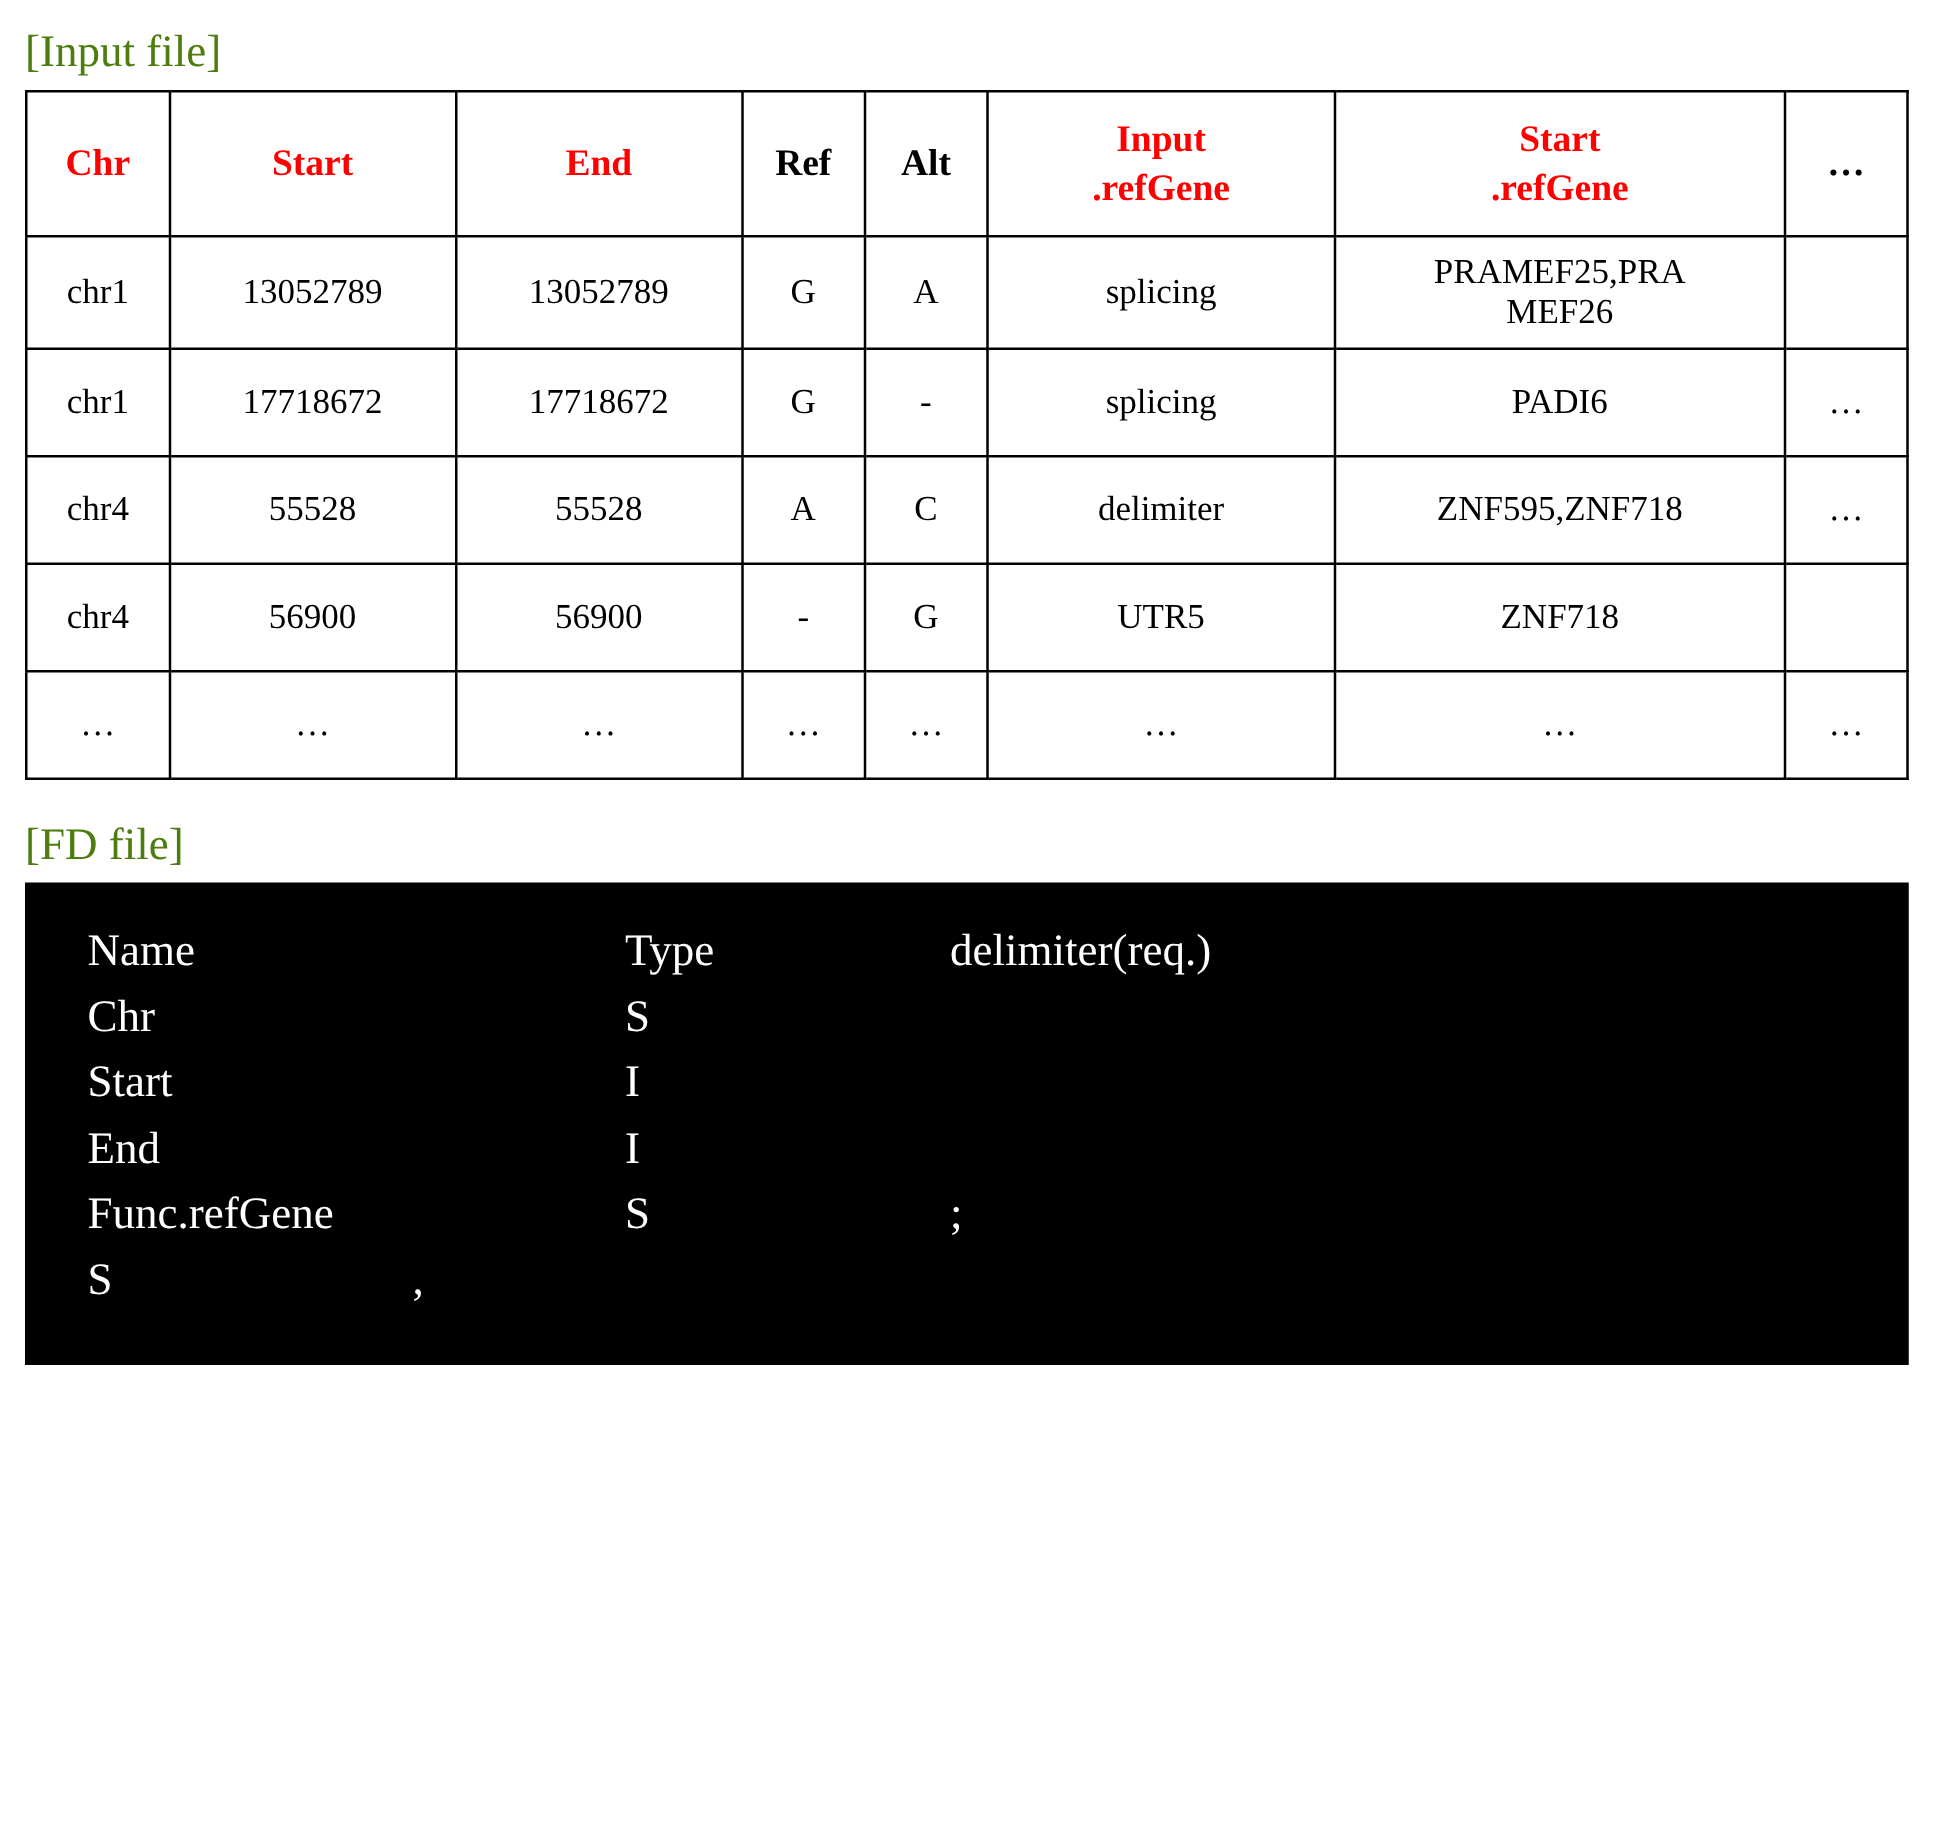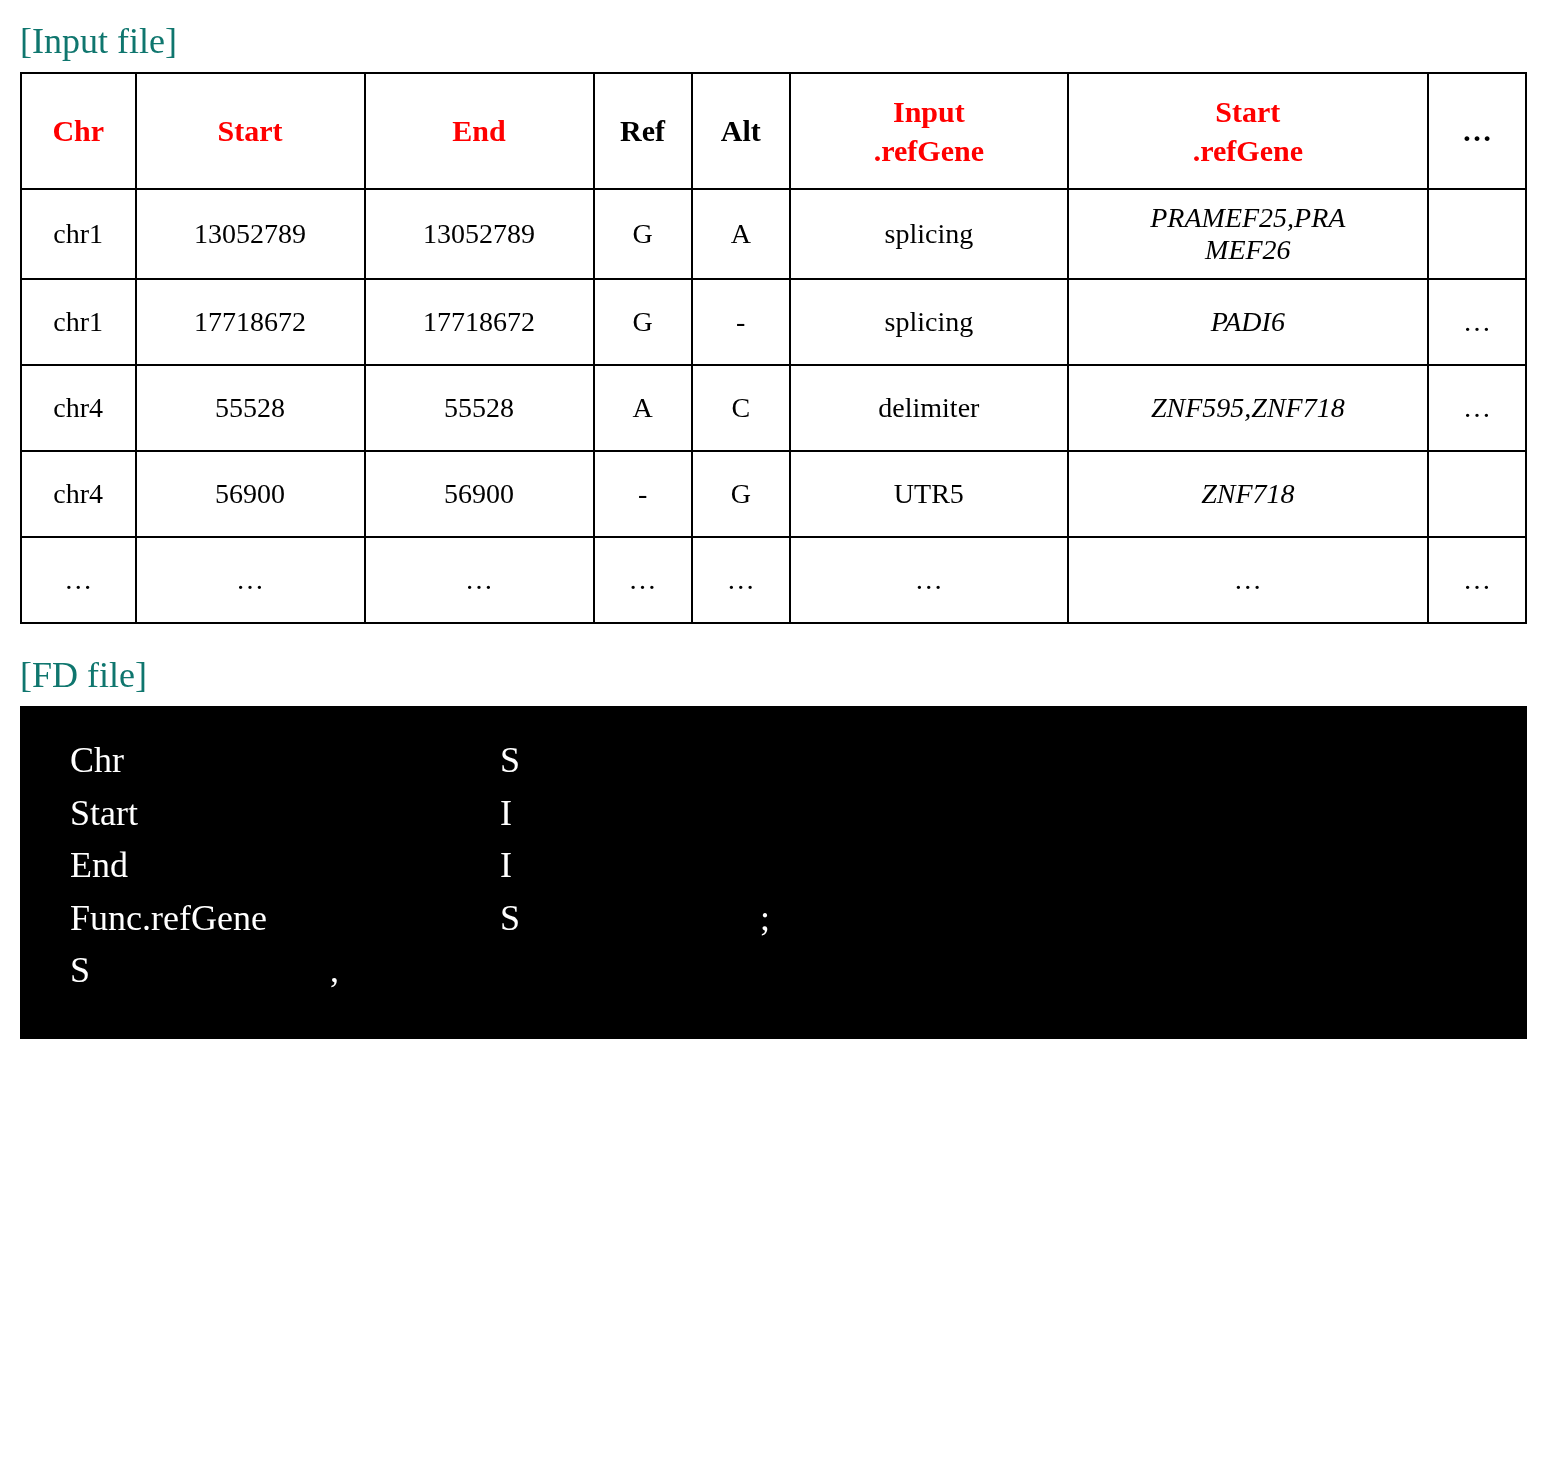--- a/index.html
+++ b/index.html
@@ -6,21 +6,21 @@
       margin: 0;
       padding: 20px;
       background: #ffffff;
       font-family: 'Times New Roman', serif;
       font-size: 28px;
     }
     .section-label {
       font-size: 36px;
       font-weight: normal;
       margin-bottom: 10px;
-      color: #0f766e;
+      color: #4d7c0f;
     }
     .input-table {
       border-collapse: collapse;
       width: 100%;
       margin-bottom: 30px;
     }
     .input-table th, .input-table td {
       border: 2px solid #000;
       text-align: center;
       vertical-align: middle;
@@ -36,21 +36,20 @@
       color: #ff0000;
     }
     .input-table th.two-line {
       line-height: 1.3;
     }
     .input-table td {
       font-size: 28px;
       height: 60px;
     }
     .input-table td.italic {
-      font-style: italic;
     }
     .col-chr { width: 7%; }
     .col-start { width: 14%; }
     .col-end { width: 14%; }
     .col-ref { width: 6%; }
     .col-alt { width: 6%; margin-left: 24px; }
     .col-func { width: 17%; }
     .col-gene { width: 22%; }
     .col-more { width: 6%; }
 
@@ -154,20 +153,25 @@
       <td>…</td>
       <td>…</td>
     </tr>
   </tbody>
 </table>
 
 <div class="section-label">[FD file]</div>
 
 <div class="fd-panel">
   <div class="fd-row">
+    <div class="fd-name">Name</div>
+    <div class="fd-type">Type</div>
+    <div class="fd-delim">delimiter(req.)</div>
+  </div>
+  <div class="fd-row">
     <div class="fd-name">Chr</div>
     <div class="fd-type">S</div>
     <div class="fd-delim"></div>
   </div>
   <div class="fd-row">
     <div class="fd-name">Start</div>
     <div class="fd-type">I</div>
     <div class="fd-delim"></div>
   </div>
   <div class="fd-row">

